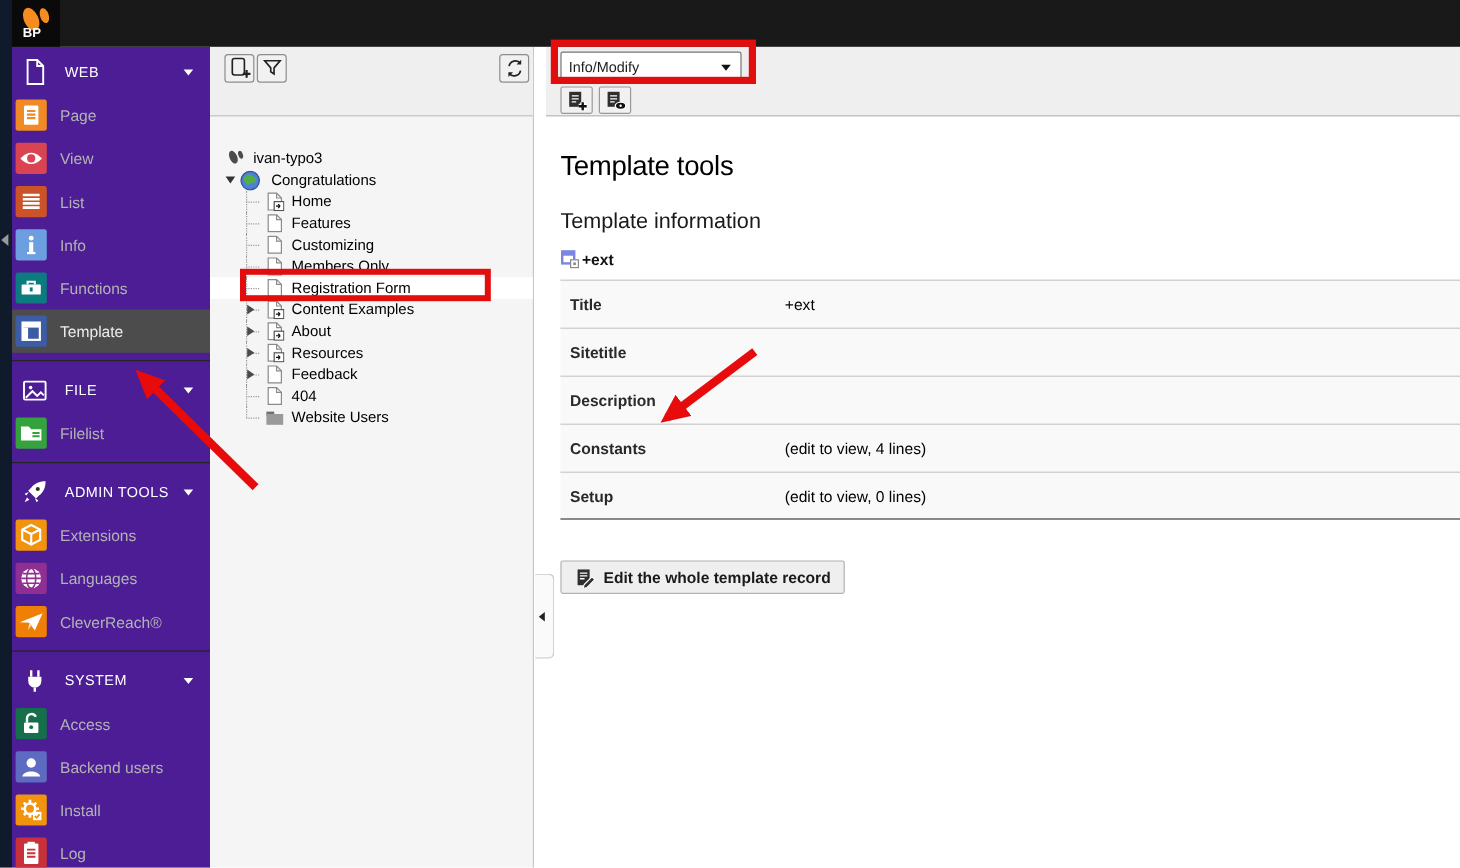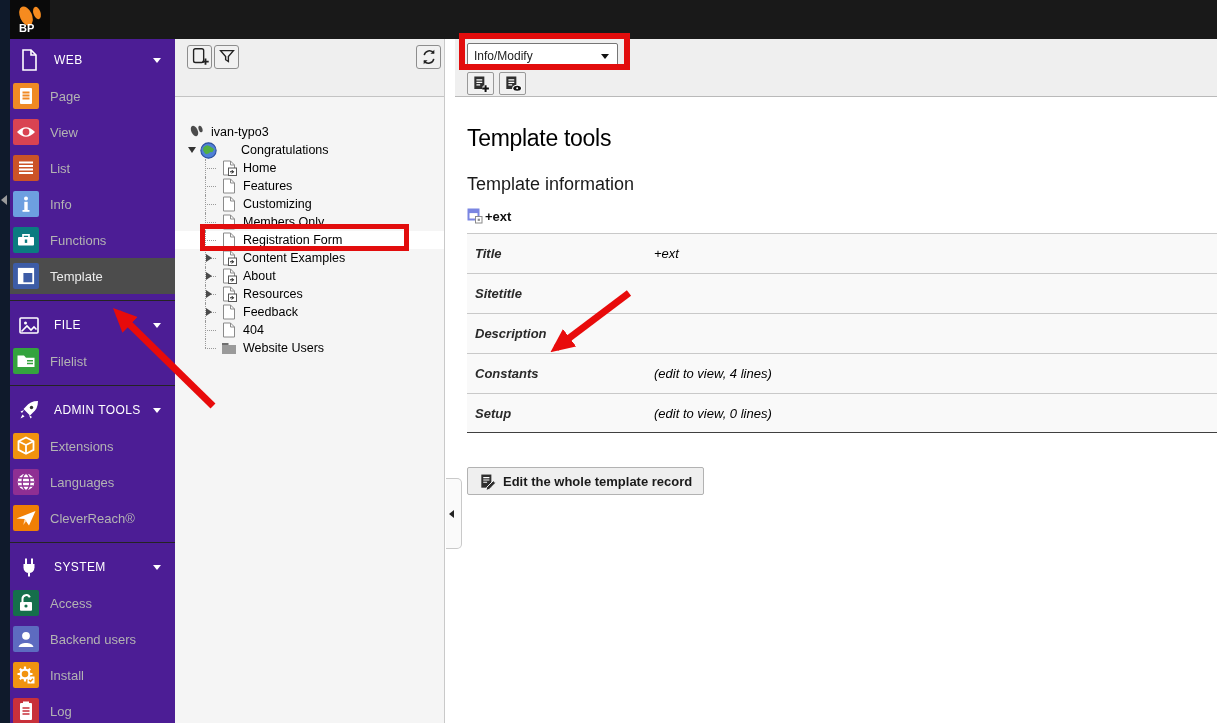--- a/index.html
+++ b/index.html
@@ -46,21 +46,21 @@
   .tree-toolbar { height:58px; background:#efefef; border-bottom:1px solid #c3c3c3; position:relative; }
   .tbtn { position:absolute; width:25px; height:24px; top:6px; background:#f1f1f1; border:1px solid #8d8d8d;
           border-radius:3px; display:flex; align-items:center; justify-content:center; cursor:pointer; }
   .tbtn.b1{left:12px} .tbtn.b2{left:39px} .tbtn.b3{left:241px}
   .treebody { padding-top:26px; font-size:12.5px; color:#000; }
   .node { height:18px; display:flex; align-items:center; white-space:nowrap; }
   .node.sel { background:#fff; }
   .node .lbl { margin-left:6px; }
   .d0 { padding-left:14px; }
   .d1 { padding-left:13px; }
-  .d1 .lbl { margin-left:24px; }
+  .d1 .lbl { margin-left:9px; }
   .d2 { padding-left:30px; }
   .exp-open { width:12px; flex:none; display:flex; }
   .exp-open i { width:0; height:0; border-left:4px solid transparent; border-right:4px solid transparent;
                 border-top:6px solid #333; }
   .conn { width:16px; height:18px; flex:none; position:relative; }
   .conn::before { content:""; position:absolute; left:0; top:0; bottom:0; border-left:1px dotted #9a9a9a; }
   .conn::after  { content:""; position:absolute; left:0; top:9px; width:11px; border-top:1px dotted #9a9a9a; }
   .node.last .conn::before { bottom:9px; }
   .exp-closed { position:absolute; left:1px; top:5px; width:0; height:0; z-index:2;
                 border-top:4px solid transparent; border-bottom:4px solid transparent; border-left:6px solid #4a4a4a; }
@@ -82,21 +82,21 @@
   .fnsel-chev { position:absolute; left:146px; top:15px; width:0; height:0; pointer-events:none;
                 border-left:4px solid transparent; border-right:4px solid transparent; border-top:5px solid #111; }
   .dbtn { position:absolute; top:33px; width:27px; height:23px; background:#f1f1f1; border:1px solid #999;
           border-radius:2px; display:flex; align-items:center; justify-content:center; cursor:pointer; }
   .dbtn.b1{left:12px} .dbtn.b2{left:44px}
   .main { padding-left:12px; }
   h1.pagetitle { margin-top:28px; font-size:23px; font-weight:500; color:#000; letter-spacing:-.3px; }
   h2.sectitle  { margin-top:22px; font-size:18px; font-weight:400; color:#1a1a1a; }
   .record-line { margin-top:13px; display:flex; align-items:center; }
   .record-line .rname { font-size:13px; font-weight:bold; color:#111; margin-left:2px; }
-  .itable { margin-top:9px; width:750px;font-style:italic; }
+  .itable { margin-top:9px; width:750px; }
   .trow { height:40px; display:flex; align-items:center; background:#f9f9f9; border-top:1px solid #c9c9c9; }
   .trow:last-child { border-bottom:1px solid #404040; }
   .tlabel { width:187px; padding-left:8px; font-size:13px; font-weight:bold; color:#2a2a2a; flex:none; }
   .tvalue { font-size:13px; color:#000; }
   .editbtn { margin-top:34px; margin-left:0; display:inline-flex; align-items:center; gap:7px; height:28px;
              padding:0 11px; background:#efefef; border:1px solid #b2b2b2; border-radius:2px;
              font-size:13px; font-weight:bold; color:#1a1a1a; cursor:pointer; }
 
   
   .redbox { position:absolute; border:5px solid #e20d0d; z-index:50; pointer-events:none; }

